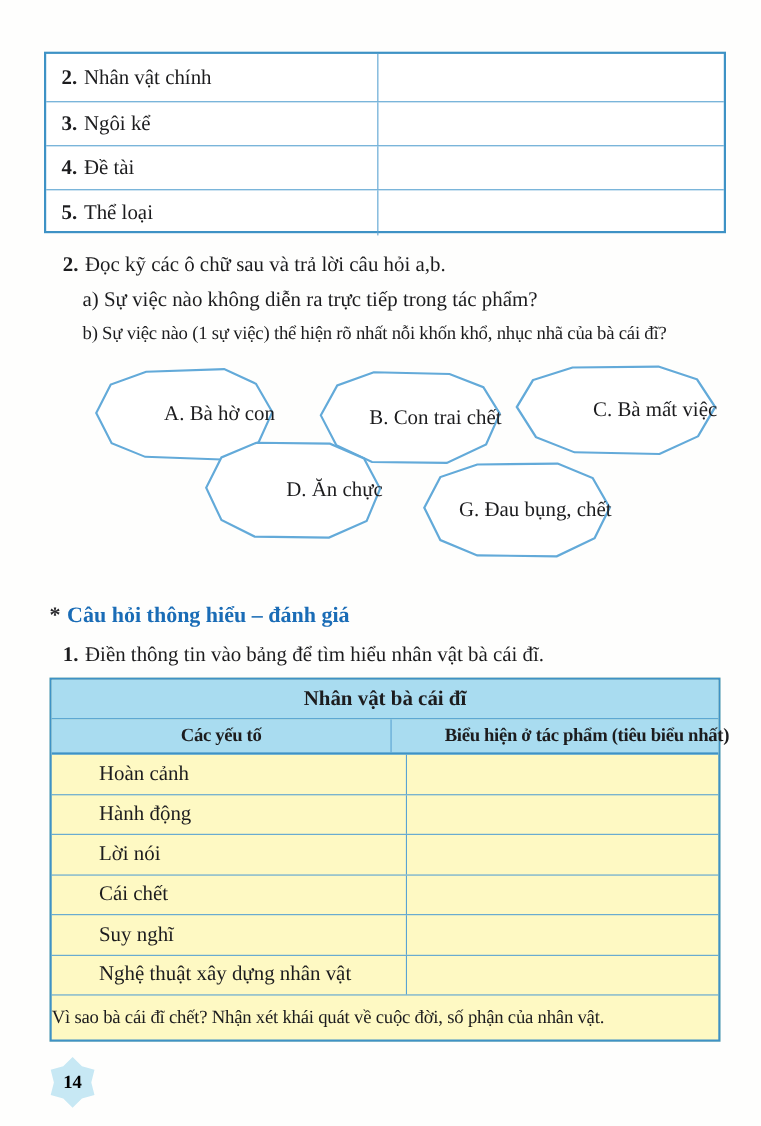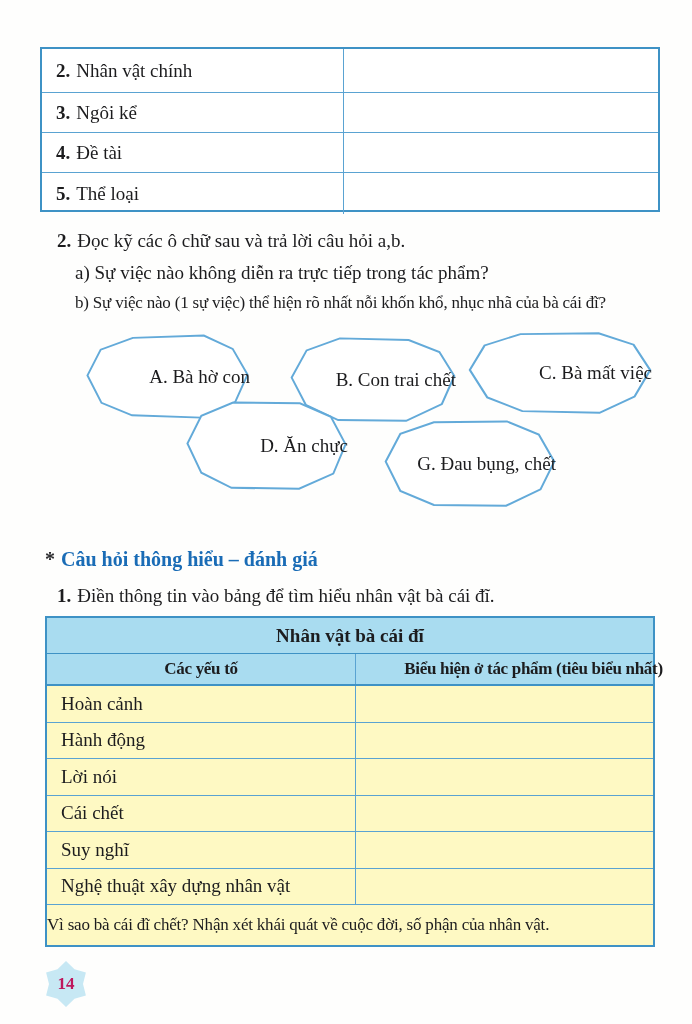--- a/index.html
+++ b/index.html
@@ -80,38 +80,38 @@
     display:grid;grid-template-columns:51% 49%;
     border-bottom:2px solid var(--table-border);
     gap:29px;
   }
   .ct-header .ct-hcell{
     display:flex;align-items:center;justify-content:center;
     font-weight:bold;font-size:17px;letter-spacing:-0.3px;white-space:nowrap;
     border-right:1px solid var(--inner-line);
   }
   .ct-header .ct-hcell:last-child{border-right:none;}
-  .ct-row{display:grid;grid-template-columns:51% 49%;border-bottom:1px solid var(--inner-line);}
+  .ct-row{display:grid;grid-template-columns:51% 49%;border-bottom:1px solid var(--inner-line);padding-left:29px;}
   .ct-cell{
     display:flex;align-items:center;padding-left:14px;font-size:19px;
     border-right:1px solid var(--inner-line);white-space:nowrap;
   }
   .ct-cell-empty{}
   .ct-footer{
     display:flex;align-items:center;padding-left:0;
     font-size:17px;letter-spacing:-0.2px;white-space:nowrap;
   }
   
   .page-badge{
     position:absolute;left:42px;top:960px;width:48px;height:48px;
     display:flex;align-items:center;justify-content:center;
   }
   .page-badge svg{position:absolute;inset:0;}
   .page-badge .pnum{
-    position:relative;font-size:17px;font-weight:600;color:#be185d;z-index:1;
+    position:relative;font-size:17px;font-weight:600;color:#000000;z-index:1;
   }
 </style>
 </head>
 <body>
 
 <div class="page">
 
   <div class="top-table">
     <div class="t1-row">
       <div class="t1-cell">

